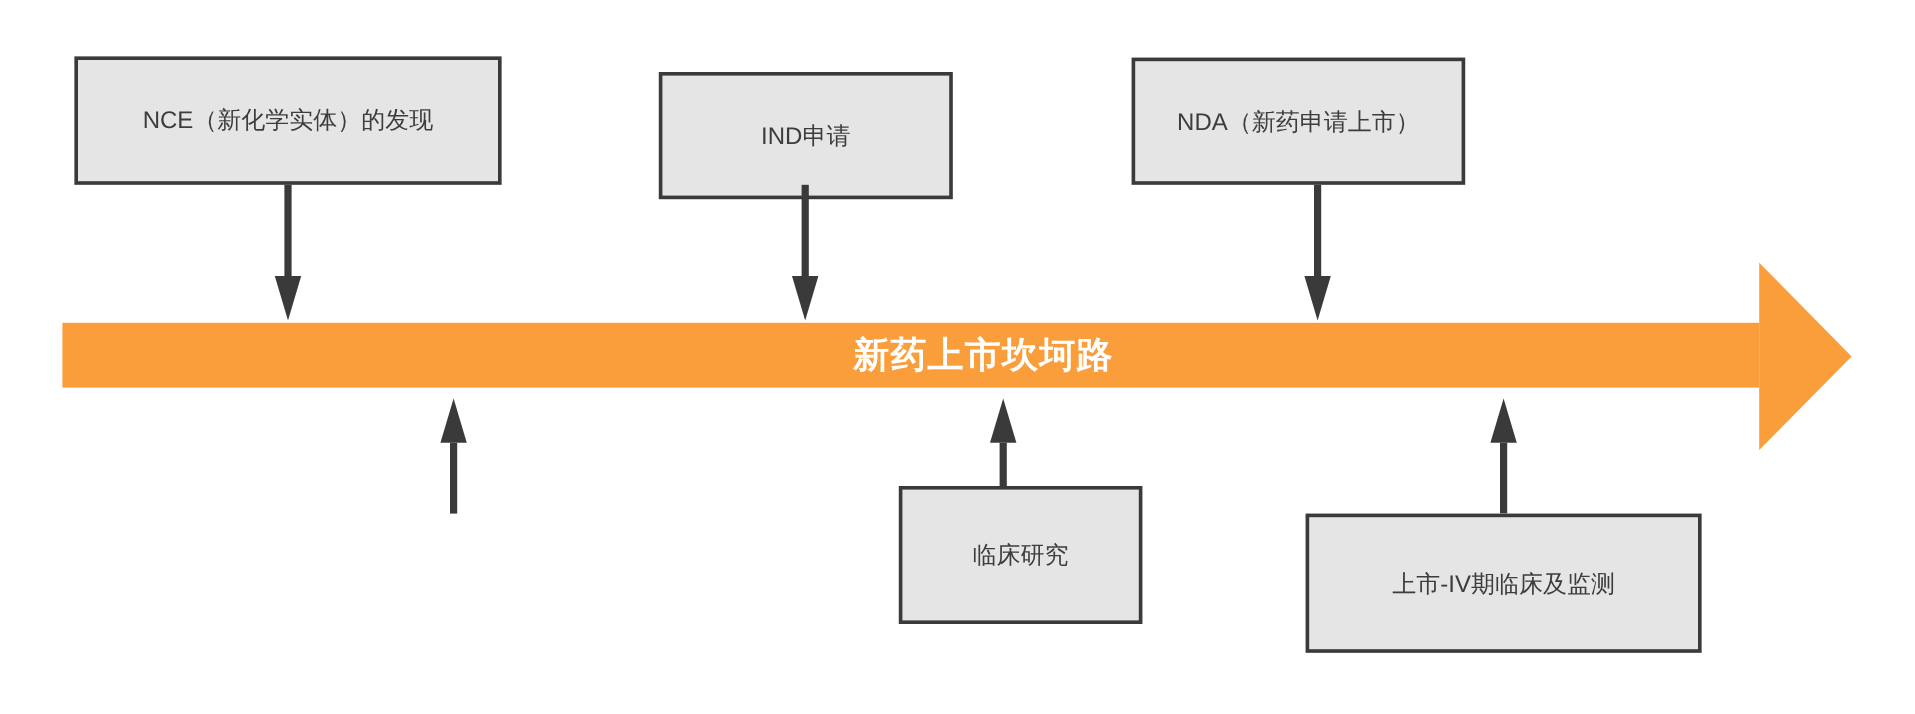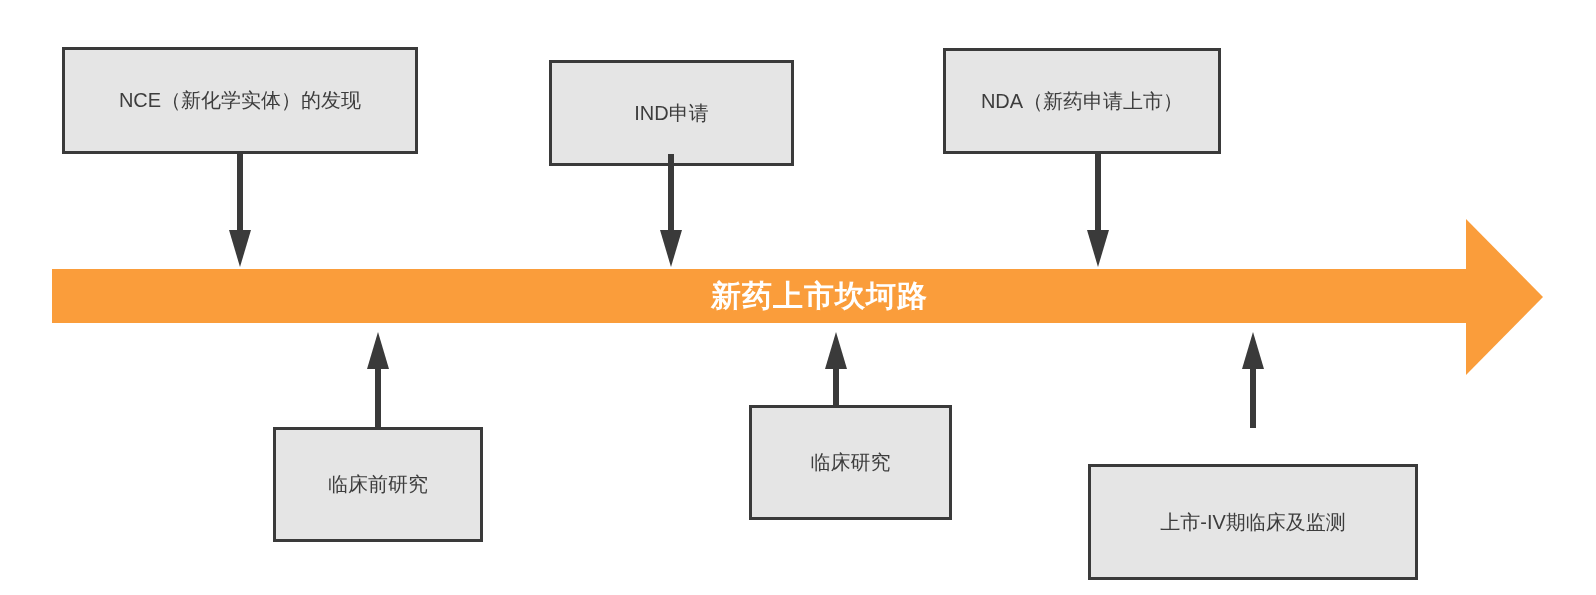--- a/index.html
+++ b/index.html
@@ -33,21 +33,21 @@
     font-size: 20px;
     color: var(--box-text);
     text-align: center;
     white-space: nowrap;
   }
   .box-nce  { left: 62px;   top: 47px;  width: 356px; height: 107px; }
   .box-ind  { left: 549px;  top: 60px;  width: 245px; height: 106px; }
   .box-nda  { left: 943px;  top: 48px;  width: 278px; height: 106px; }
   .box-pre  { left: 273px;  top: 427px; width: 210px; height: 115px; }
   .box-clin { left: 735px;  top: 405px; width: 203px; height: 115px; margin-left: 14px; }
-  .box-post { left: 1088px; top: 428px; width: 330px; height: 116px; margin-top: 36px; }
+  .box-post { left: 1088px; top: 428px; width: 330px; height: 116px; }
 
   
   .connector {
     position: absolute;
     width: 22px;
     display: flex;
     flex-direction: column;
     align-items: center;
   }
   .connector .stem {
@@ -146,23 +146,20 @@
   </div>
   <div class="connector up-2">
     <div class="arrowhead-up"></div>
     <div class="stem"></div>
   </div>
   <div class="connector up-3">
     <div class="arrowhead-up"></div>
     <div class="stem"></div>
   </div>
 
-  <div class="node-box box-pre">
-    <span>临床前研究</span>
-  </div>
   <div class="node-box box-clin">
     <span>临床研究</span>
   </div>
   <div class="node-box box-post">
     <span>上市-IV期临床及监测</span>
   </div>
 
 </div>
 
 </body></html>

